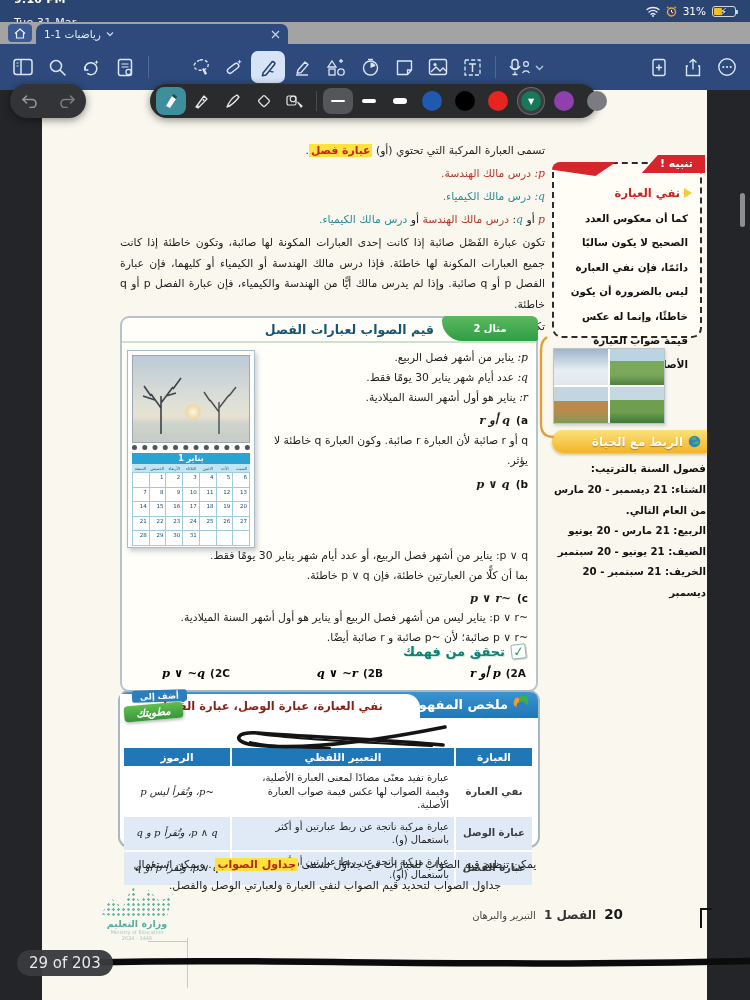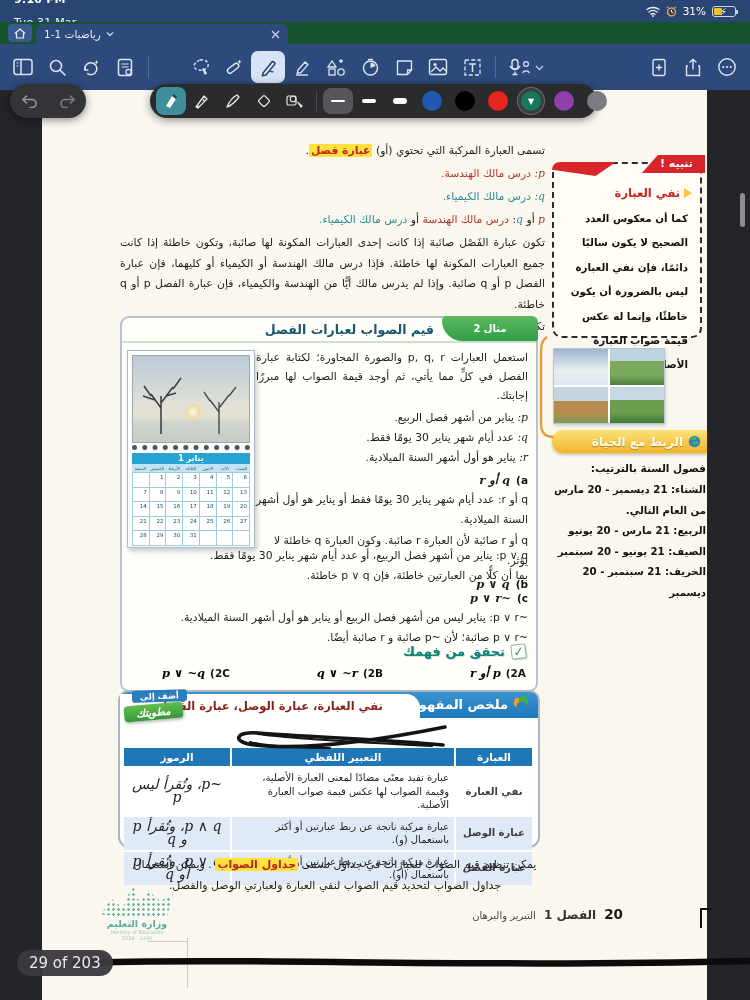--- a/index.html
+++ b/index.html
@@ -11,21 +11,21 @@
   .status-bar { position:absolute; top:0; left:0; width:750px; height:22px; background:#2b4573; color:#fff; font-size:11px; display:flex; align-items:center; justify-content:space-between; padding:0 14px; z-index:30;}
   .sb-left { display:flex; gap:10px; font-weight:bold; letter-spacing:.2px;flex-direction:column;}
   .sb-left .sb-date { font-weight:normal; opacity:.95;}
   .sb-right { display:flex; align-items:center; gap:6px; }
   .batt { width:24px; height:11px; border:1px solid #cfd6e4; border-radius:3px; position:relative; }
   .batt .fill { position:absolute; left:1px; top:1px; bottom:1px; width:8px; background:#f5c21b; border-radius:1px;}
   .batt .bolt { position:absolute; left:7px; top:-1px; color:#fff; font-size:10px; text-shadow:0 0 2px #000;}
   .batt:after { content:""; position:absolute; right:-3px; top:3px; width:2px; height:4px; background:#cfd6e4; border-radius:0 1px 1px 0;}
 
   
-  .tab-bar { position:absolute; top:22px; left:0; width:750px; height:22px; background:#14532d; z-index:30; display:flex; align-items:stretch;}
+  .tab-bar { position:absolute; top:22px; left:0; width:750px; height:22px; background:#a3a3a3; z-index:30; display:flex; align-items:stretch;}
   .home-btn { width:24px; height:18px; margin:2px 4px 0 8px; background:#3c5a92; border-radius:4px; display:flex; align-items:center; justify-content:center;}
   .tab { width:252px; background:#2e4a7c; border-radius:7px 7px 0 0; margin-top:2px; display:flex; align-items:center; padding:0 8px; color:#e8edf7; font-size:10.5px; gap:5px;}
   .tab .grow { flex:1; }
 
   
   .toolbar { position:absolute; top:44px; left:0; width:750px; height:46px; background:#2e4a7c; z-index:30; display:flex; align-items:center;}
   .tbi { width:34px; height:32px; display:flex; align-items:center; justify-content:center; border-radius:7px; flex:0 0 auto;}
   .tbi.sel { background:#d7e3f6; }
   .tb-sep { width:1px; height:22px; background:#50699c; margin:0 6px; flex:0 0 auto;}
   svg.ic { display:block; }
@@ -93,21 +93,21 @@
   .sum-title { color:#8a1f15; font-weight:bold; font-size:11.5px; direction:rtl; }
   .sum-header-label { position:absolute; right:8px; top:4px; color:#fff; font-weight:bold; font-size:13px; direction:rtl; display:flex; gap:6px; align-items:center;}
   .sum-icon { width:16px; height:16px; position:relative; }
   .sum-icon i { position:absolute; border-radius:3px; }
   .ribbon1 { position:absolute; left:12px; top:-2px; background:#2b7dbb; color:#fff; font-size:8.5px; font-weight:bold; padding:1px 8px; border-radius:3px; transform:rotate(-2deg); direction:rtl; z-index:3;}
   .ribbon2 { position:absolute; left:4px; top:12px; background:linear-gradient(180deg,#63bd4e,#37963c); color:#fff; font-size:10.5px; font-weight:bold; font-style:italic; padding:2px 12px; border-radius:4px; transform:rotate(-5deg); box-shadow:1px 2px 3px rgba(0,0,0,.25); direction:rtl; z-index:3;}
   .sum-table { position:absolute; left:6px; right:6px; top:56px; direction:rtl; display:grid; grid-template-columns:76px 222px 106px; gap:2px; background:#fff; font-size:10px;}
   .st-h { background:#2077b8; color:#fff; font-weight:bold; text-align:center; padding:3px 2px; font-size:10.5px;}
   .st-c { padding:3px 5px; color:#222; line-height:13.5px; }
   .st-name { font-weight:bold; color:#3d3d3d; display:flex; align-items:center; justify-content:center; text-align:center;}
-  .st-sym { display:flex; align-items:center; justify-content:center; font-family:"DejaVu Serif",serif; font-style:italic; font-size:14px; text-align:center;}
+  .st-sym { display:flex; align-items:center; justify-content:center; font-family:"DejaVu Serif",serif; font-style:italic; font-size:10px; text-align:center;}
   .row-a { background:#ffffff; } .row-b { background:#dfeaf6; }
 
   .closing { position:absolute; left:125px; top:854px; width:420px; font-size:11px; line-height:21px; text-align:center; direction:rtl; color:#1d1d1d;}
 
   .footer { position:absolute; left:430px; top:906px; width:193px; display:flex; direction:rtl; align-items:baseline; gap:8px; justify-content:flex-start;}
   .f-num { font-size:13.5px; font-weight:bold; color:#1a1a1a;}
   .f-ch { font-size:12px; font-weight:bold; color:#333;}
   .f-bk { font-size:10px; color:#444;}
   .corner-mark { position:absolute; left:700px; top:908px; width:12px; height:20px; border-top:2.5px solid #111; border-left:2.5px solid #111;}
 
@@ -391,29 +391,27 @@
           <div class="cal-cell">29</div>
           <div class="cal-cell">30</div>
           <div class="cal-cell">31</div>
           <div class="cal-cell"></div>
           <div class="cal-cell"></div>
           <div class="cal-cell"></div>
         </div>
     </div>
 
     <div class="ex-col ar">
-      <div class="ji">استعمل العبارات p, q, r والصورة المجاورة؛ لكتابة عبارة الفصل في كلٍّ مما يأتي، ثم أوجد قيمة الصواب لها مبررًا إجابتك.</div>
       <div><span class="m">p:</span><span> يناير من أشهر فصل الربيع.</span></div>
       <div><span class="m">q:</span><span> عدد أيام شهر يناير 30 يومًا فقط.</span></div>
       <div><span class="m">r:</span><span> يناير هو أول أشهر السنة الميلادية.</span></div>
       <div class="part">
           <span class="plabel">(a</span>
           <span class="pexpr" dir="rtl">q أو r</span>
         </div>
-      <div>q أو r: عدد أيام شهر يناير 30 يومًا فقط أو يناير هو أول أشهر السنة الميلادية.</div>
       <div style="margin-top:1px;">q أو r صائبة لأن العبارة r صائبة. وكون العبارة q خاطئة لا يؤثر.</div>
       <div class="part" style="margin-top:3px;">
           <span class="plabel">(b</span>
           <span class="pexpr">p ∨ q</span>
         </div>
     </div>
 
     <div class="ex-wide ar">
       <div>p ∨ q: يناير من أشهر فصل الربيع، أو عدد أيام شهر يناير 30 يومًا فقط.</div>
       <div>بما أن كلًّا من العبارتين خاطئة، فإن p ∨ q خاطئة.</div>

